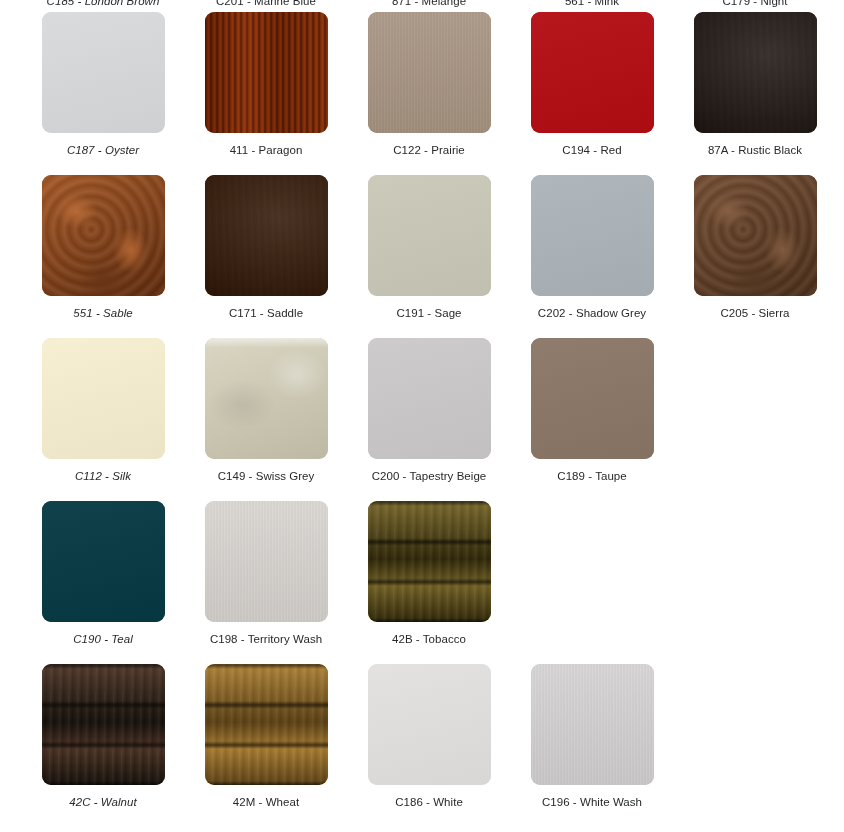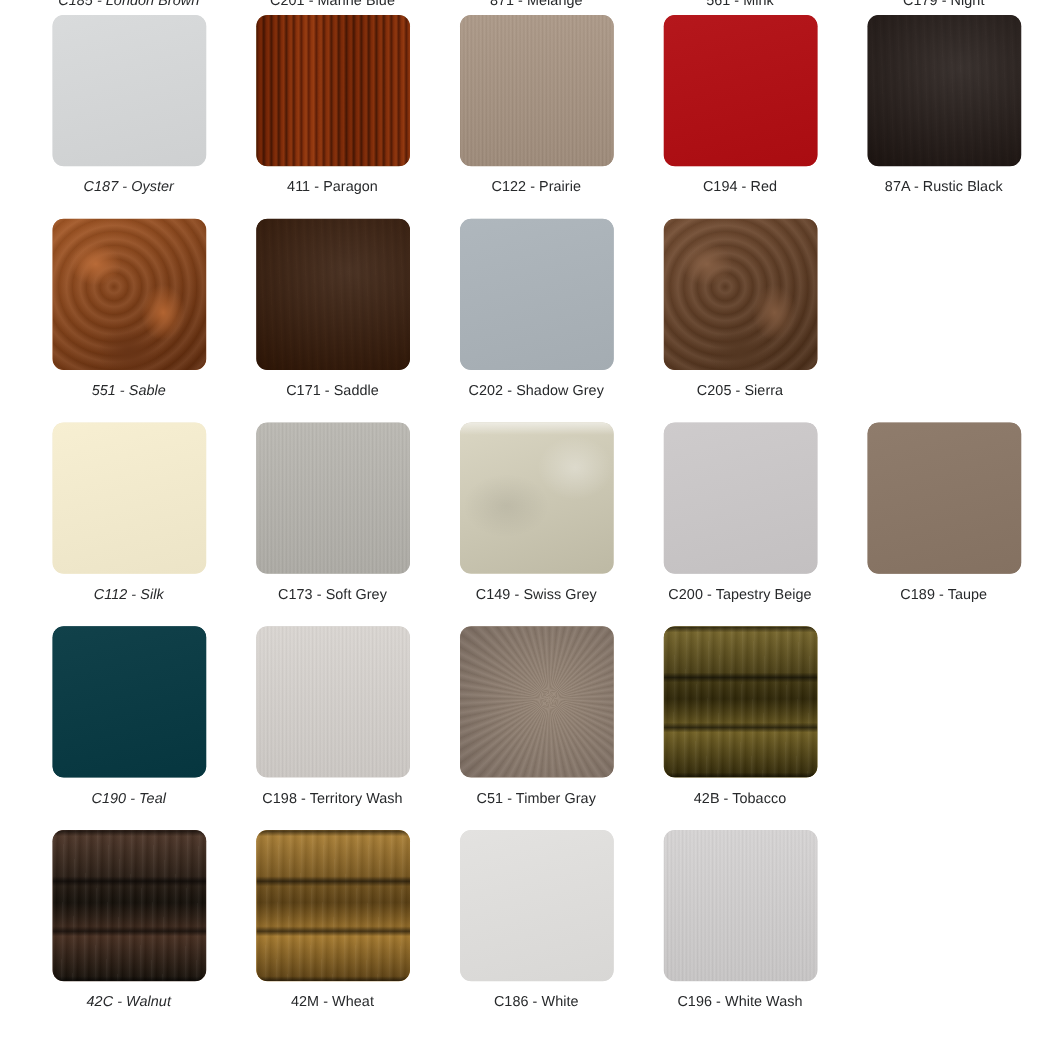--- a/index.html
+++ b/index.html
@@ -133,20 +133,26 @@
         </div>
         <div class="label">551 - Sable</div>
       </div>
       <div class="cell">
         <div class="swatch" style="background-color: rgb(60, 36, 21);">
           <div class="grain" style="background: repeating-linear-gradient(88deg, rgba(255, 255, 255, 0.043) 0px, rgba(0, 0, 0, 0.07) 3px, rgba(255, 255, 255, 0.02) 7px), radial-gradient(120% 90% at 60% 35%, rgb(76, 52, 37) 0%, rgb(40, 16, 1) 100%); background-blend-mode: soft-light, normal;"></div>
         </div>
         <div class="label">C171 - Saddle</div>
       </div>
       <div class="cell">
+        <div class="swatch" style="background-color: rgb(198, 197, 182);">
+          <div class="grain" style="background: linear-gradient(165deg, rgb(203, 202, 187) 0%, rgb(198, 197, 182) 45%, rgb(192, 191, 176) 100%);"></div>
+        </div>
+        <div class="label">C191 - Sage</div>
+      </div>
+      <div class="cell">
         <div class="swatch" style="background-color: rgb(170, 178, 184);">
           <div class="grain" style="background: linear-gradient(165deg, rgb(175, 183, 189) 0%, rgb(170, 178, 184) 45%, rgb(164, 172, 178) 100%);"></div>
         </div>
         <div class="label">C202 - Shadow Grey</div>
       </div>
       <div class="cell">
         <div class="swatch" style="background-color: rgb(107, 68, 41);">
           <div class="grain" style="background: radial-gradient(24% 20% at 28% 30%, rgb(135, 96, 69) 0%, rgba(0, 0, 0, 0) 70%), radial-gradient(20% 26% at 72% 62%, rgb(129, 90, 63) 0%, rgba(0, 0, 0, 0) 72%), radial-gradient(30% 24% at 50% 88%, rgb(84, 55, 34) 0%, rgba(0, 0, 0, 0) 70%), repeating-radial-gradient(circle at 40% 45%, rgba(0, 0, 0, 0.1) 0px, rgba(255, 255, 255, 0.07) 5px, rgba(0, 0, 0, 0.08) 11px), linear-gradient(150deg, rgb(117, 78, 51), rgb(74, 45, 24));"></div>
         </div>
         <div class="label">C205 - Sierra</div>
@@ -154,26 +160,20 @@
     </div>
     <div class="spacer-row"></div>
     <div class="row row-body">
       <div class="cell">
         <div class="swatch" style="background-color: rgb(242, 234, 205);">
           <div class="grain" style="background: linear-gradient(165deg, rgb(247, 239, 210) 0%, rgb(242, 234, 205) 45%, rgb(236, 228, 199) 100%);"></div>
         </div>
         <div class="label">C112 - Silk</div>
       </div>
       <div class="cell">
-        <div class="swatch" style="background-color: rgb(180, 178, 172);">
-          <div class="grain" style="background: repeating-linear-gradient(90deg, rgba(0, 0, 0, 0.043) 0px, rgba(255, 255, 255, 0.05) 1.5px, rgba(0, 0, 0, 0.03) 3px), linear-gradient(rgb(188, 186, 180), rgb(173, 171, 165)); background-blend-mode: normal, normal;"></div>
-        </div>
-        <div class="label">C173 - Soft Grey</div>
-      </div>
-      <div class="cell">
         <div class="swatch" style="background-color: rgb(211, 207, 188);">
           <div class="grain" style="background: linear-gradient(rgba(255, 255, 255, 0.55) 0px, rgba(255, 255, 255, 0) 10px), radial-gradient(40% 30% at 30% 55%, rgba(0, 0, 0, 0.07), rgba(0, 0, 0, 0) 70%), radial-gradient(35% 30% at 75% 30%, rgba(255, 255, 255, 0.3), rgba(0, 0, 0, 0) 70%), linear-gradient(160deg, rgb(218, 214, 195), rgb(189, 185, 164));"></div>
         </div>
         <div class="label">C149 - Swiss Grey</div>
       </div>
       <div class="cell">
         <div class="swatch" style="background-color: rgb(201, 198, 199);">
           <div class="grain" style="background: linear-gradient(165deg, rgb(206, 203, 204) 0%, rgb(201, 198, 199) 45%, rgb(195, 192, 193) 100%);"></div>
         </div>
         <div class="label">C200 - Tapestry Beige</div>
@@ -191,26 +191,20 @@
         <div class="swatch" style="background-color: rgb(12, 60, 69);">
           <div class="grain" style="background: linear-gradient(165deg, rgb(17, 65, 74) 0%, rgb(12, 60, 69) 45%, rgb(6, 54, 63) 100%);"></div>
         </div>
         <div class="label">C190 - Teal</div>
       </div>
       <div class="cell">
         <div class="swatch" style="background-color: rgb(211, 207, 203);">
           <div class="grain" style="background: repeating-linear-gradient(90deg, rgba(0, 0, 0, 0.043) 0px, rgba(255, 255, 255, 0.05) 1.5px, rgba(0, 0, 0, 0.03) 3px), linear-gradient(rgb(219, 215, 211), rgb(204, 200, 196)); background-blend-mode: normal, normal;"></div>
         </div>
         <div class="label">C198 - Territory Wash</div>
-      </div>
-      <div class="cell">
-        <div class="swatch" style="background-color: rgb(139, 122, 106);">
-          <div class="grain" style="background: repeating-conic-gradient(at 58% 48%, rgba(0, 0, 0, 0.07) 0deg, rgba(255, 255, 255, 0.07) 3deg, rgba(0, 0, 0, 0.05) 6deg), radial-gradient(90% 90% at 58% 48%, rgb(153, 136, 120) 0%, rgb(115, 100, 90) 100%);"></div>
-        </div>
-        <div class="label">C51 - Timber Gray</div>
       </div>
       <div class="cell">
         <div class="swatch" style="background-color: rgb(107, 90, 29);">
           <div class="grain" style="background: repeating-linear-gradient(0deg, rgba(0, 0, 0, 0.55) 0px, rgba(0, 0, 0, 0) 4px, rgba(0, 0, 0, 0) 36px, rgba(0, 0, 0, 0.55) 40px), repeating-linear-gradient(91deg, rgba(255, 255, 255, 0.07) 0px, rgba(0, 0, 0, 0.09) 4px, rgba(255, 255, 255, 0.04) 9px), linear-gradient(rgb(125, 108, 47) 0%, rgb(47, 39, 8) 48%, rgb(115, 98, 37) 70%, rgb(47, 39, 8) 100%);"></div>
         </div>
         <div class="label">42B - Tobacco</div>
       </div>
     </div>
     <div class="spacer-row"></div>
     <div class="row row-body">

